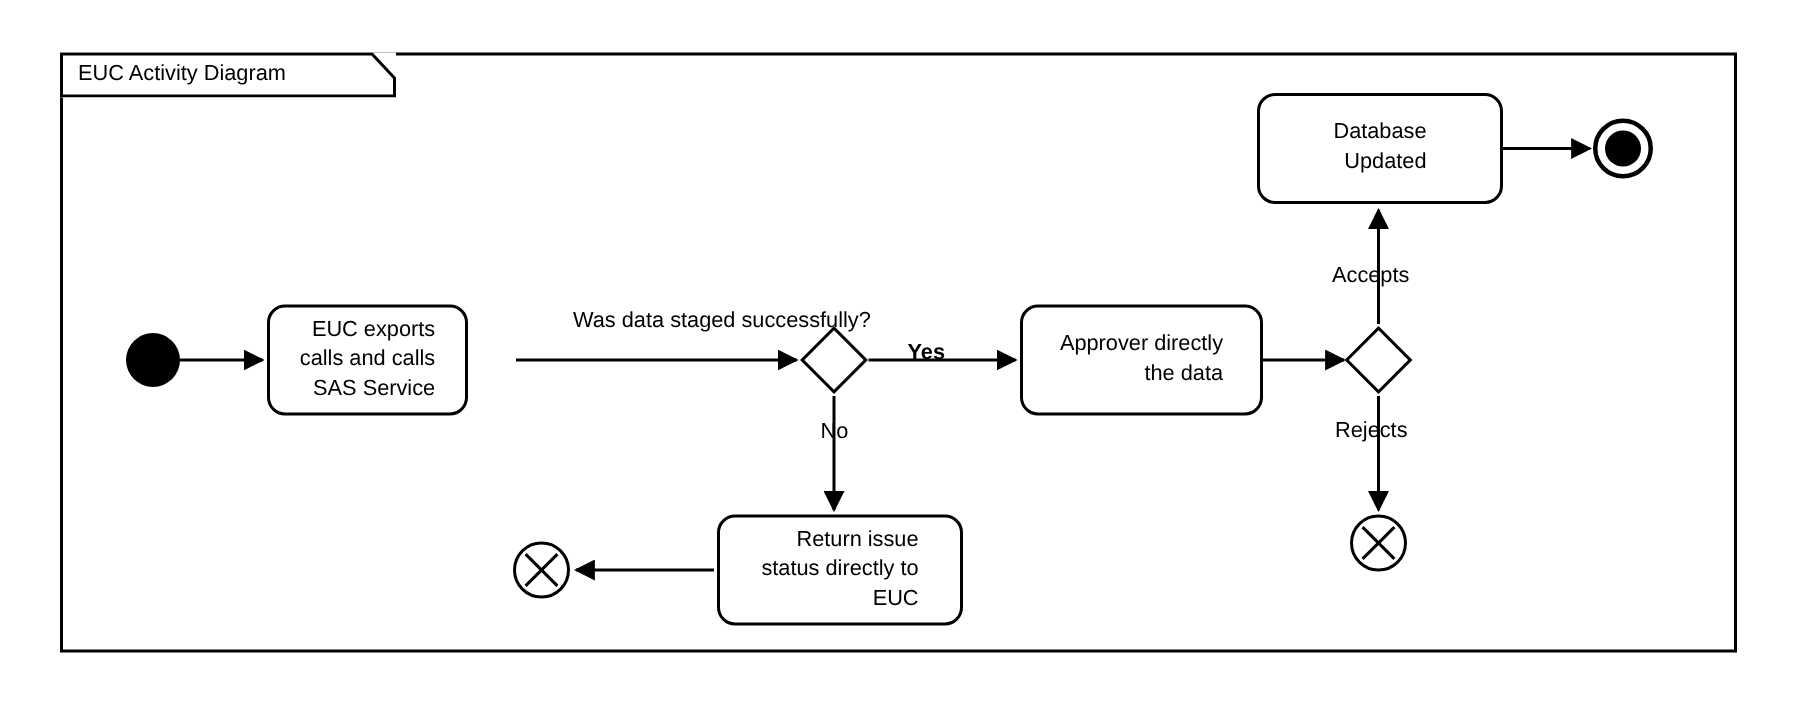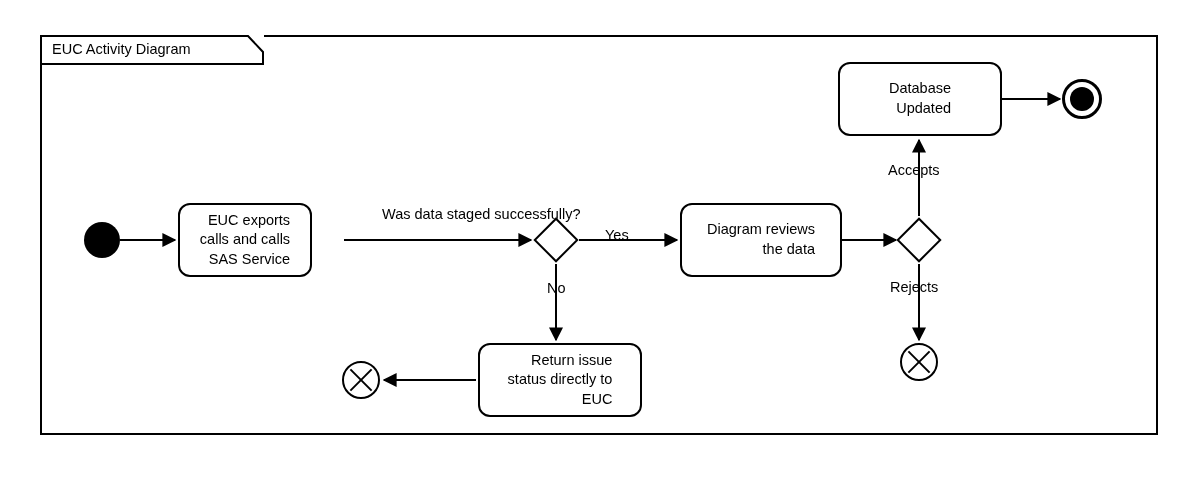--- a/index.html
+++ b/index.html
@@ -226,36 +226,36 @@
   <div class="free-text" style="left:382px; top:205px; width:130px;">
     <span>Was data</span>
     <span>staged</span>
     <span>successfully?</span>
   </div>
 
   <div class="decision" style="left:533px; top:217px;">
     <div class="decision-inner"></div>
   </div>
 
-  <div class="edge-label" style="left:605px; top:227px;">Yes</div>
+  <div class="edge-label" style="left:605px; top:227px;font-weight:bold;">Yes</div>
 
   <div class="edge-label" style="left:547px; top:280px;">No</div>
 
   <div class="node" style="left:680px; top:203px; width:162px; height:74px;">
     <div>
-      <span>Diagram reviews</span>
+      <span>Approver directly</span>
       <span>the data</span>
     </div>
   </div>
 
   <div class="decision" style="left:896px; top:217px;">
     <div class="decision-inner"></div>
   </div>
 
-  <div class="edge-label" style="left:888px; top:162px;">Accepts</div>
+  <div class="edge-label" style="left:888px; top:176px;">Accepts</div>
 
   <div class="edge-label" style="left:890px; top:279px;">Rejects</div>
 
   <div class="node" style="left:838px; top:62px; width:164px; height:74px;">
     <div>
       <span>Database</span>
       <span>Updated</span>
     </div>
   </div>
 

